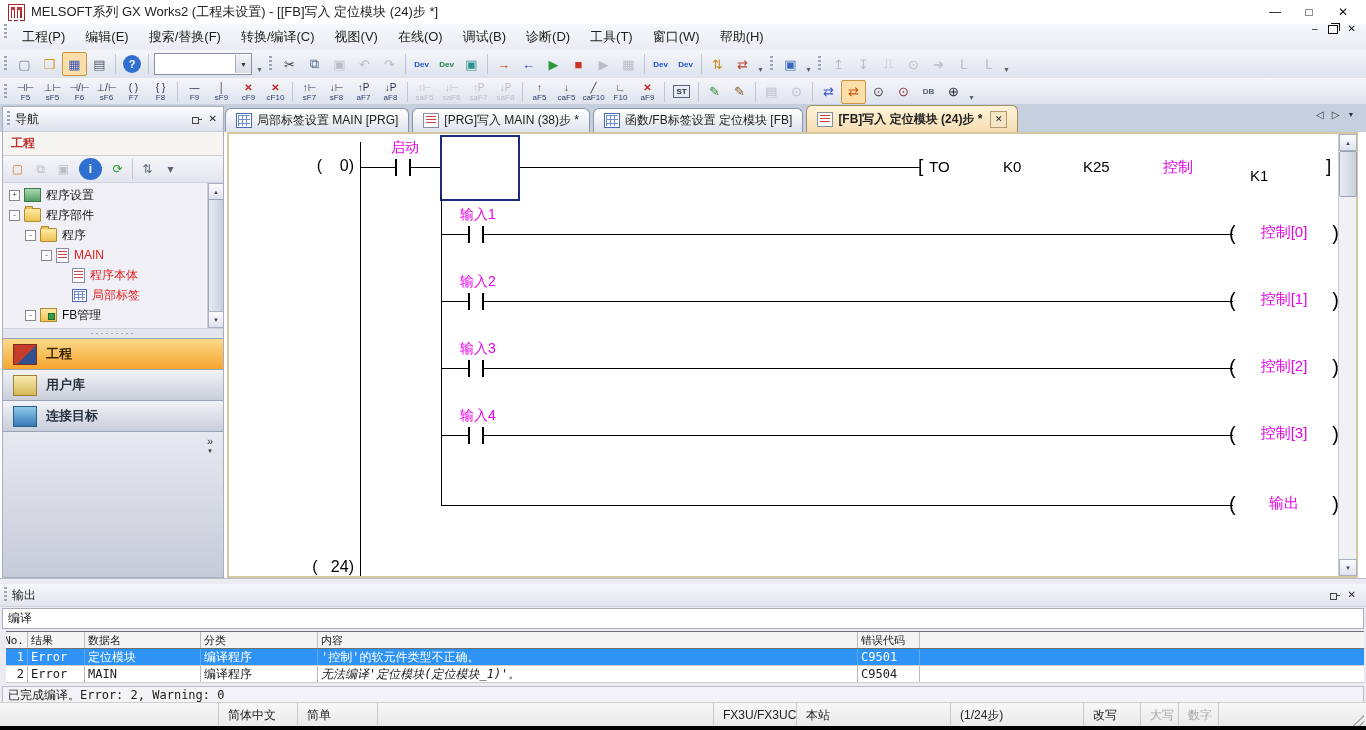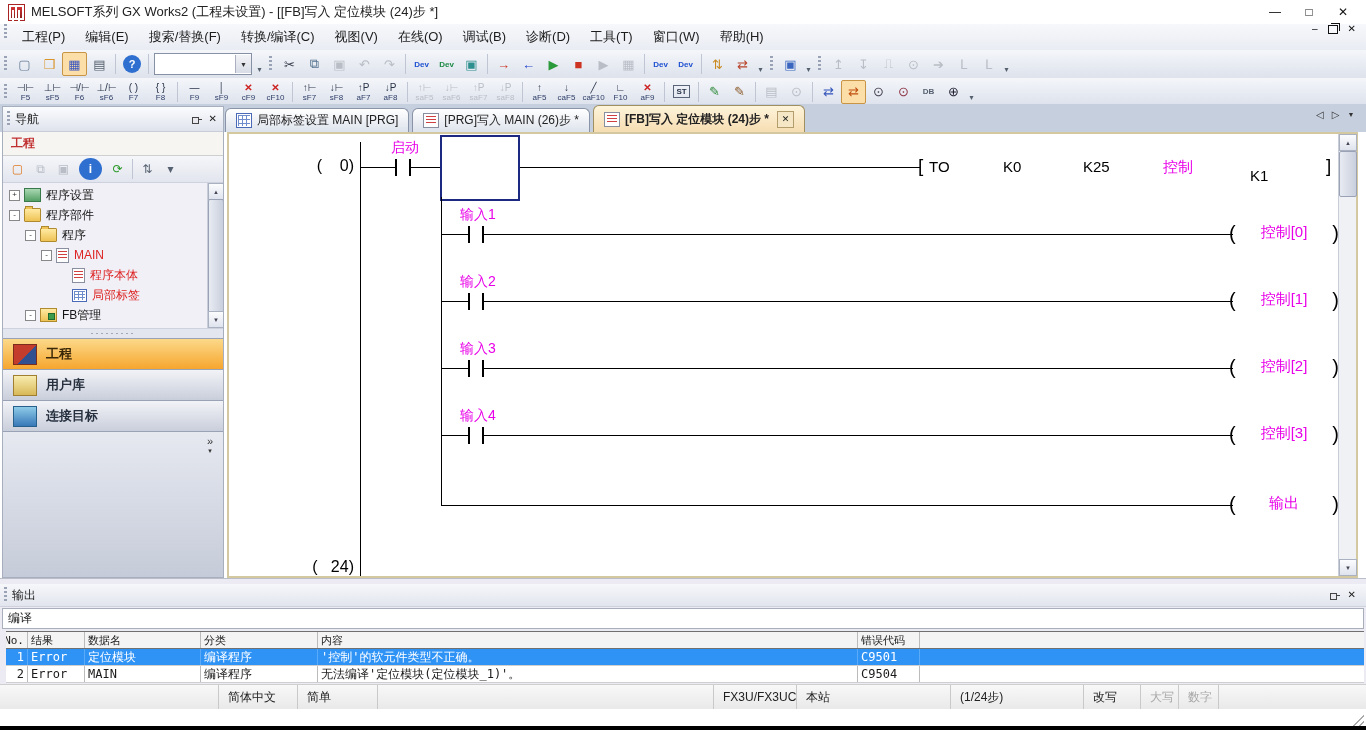--- a/index.html
+++ b/index.html
@@ -133,21 +133,21 @@
   .orow{display:flex;height:16px;align-items:center;border-bottom:1px solid #cfcfcf;background:#fff;}
   .orow.header{height:16px;background:#f4f4f4;border-top:1px solid #707070;border-bottom:1px solid #707070;font-size:11px;}
   .orow.selected{background:#2f93f6;color:#fff;}
   .ocell{height:100%;display:flex;align-items:center;padding:0 3px;border-right:1px solid #bbb;box-sizing:border-box;overflow:hidden;white-space:nowrap;flex:none;}
   .orow.selected .ocell{border-right-color:#5aaaf8;}
   .ocell.num{justify-content:flex-end;}
   .ocell.fill{flex:1;border-right:none;}
   #out-summary{margin:3px 2px 0 2px;height:16px;background:#f4f3f8;border:1px solid #b9bec9;display:flex;align-items:center;padding-left:5px;font-family:"DejaVu Sans Mono",monospace;font-size:12px;}
 
   
-  #statusbar{left:0;top:684px;width:1366px;height:24px;background:linear-gradient(#f8f8f8,#e9e9ea);border-top:1px solid #cfcfcf;display:flex;align-items:stretch;}
+  #statusbar{left:0;top:702px;width:1366px;height:24px;background:linear-gradient(#f8f8f8,#e9e9ea);border-top:1px solid #cfcfcf;display:flex;align-items:stretch;}
   .sseg{border-left:1px solid #c9c9c9;display:flex;align-items:center;padding-left:9px;font-size:12px;color:#222;box-sizing:border-box;flex:none;}
   .sseg.disabled{color:#a8a8a8;}
   .sseg.spacer{border-left:none;flex:1;}
   #grip{position:absolute;right:2px;bottom:3px;width:12px;height:12px;background:
     linear-gradient(135deg,transparent 50%,#aaa 50%,#aaa 58%,transparent 58%,transparent 72%,#aaa 72%,#aaa 80%,transparent 80%);}
   #blackbar{left:0;top:726px;width:1366px;height:4px;background:#000;}
 </style>
 </head>
 <body>
 
@@ -353,21 +353,25 @@
   </div>
 
 <div class="abs" id="tabzone-bg"></div>
 <div class="abs" id="tabbar">
     <div class="tab">
       <span class="tabico table"></span>
       <span class="tablabel">局部标签设置 MAIN [PRG]</span>
     </div>
     <div class="tab">
       <span class="tabico ladder"></span>
-      <span class="tablabel">[PRG]写入 MAIN (26)步 *</span>
+      <span class="tablabel">[PRG]写入 MAIN (38)步 *</span>
+    </div>
+    <div class="tab">
+      <span class="tabico table"></span>
+      <span class="tablabel">函数/FB标签设置 定位模块 [FB]</span>
     </div>
     <div class="tab active">
       <span class="tabico ladder"></span>
       <span class="tablabel">[FB]写入 定位模块 (24)步 *</span>
       <span class="tabclose">✕</span>
     </div>
   </div>
 <div class="abs" id="tab-scroll">
   <span>◁</span>
   <span>▷</span>
@@ -561,21 +565,21 @@
         <div class="ocell" style="width: 117px;">编译程序</div>
         <div class="ocell" style="width: 540px;">'控制'的软元件类型不正确。</div>
         <div class="ocell" style="width: 62px;">C9501</div>
         <div class="ocell fill"></div>
       </div>
       <div class="orow">
         <div class="ocell num" style="width: 22px;">2</div>
         <div class="ocell" style="width: 57px;">Error</div>
         <div class="ocell" style="width: 116px;">MAIN</div>
         <div class="ocell" style="width: 117px;">编译程序</div>
-        <div class="ocell" style="width: 540px;">无法编译'定位模块(定位模块_1)'。</div>
+        <div class="ocell" style="width: 540px; font-style: italic;">无法编译'定位模块(定位模块_1)'。</div>
         <div class="ocell" style="width: 62px;">C9504</div>
         <div class="ocell fill"></div>
       </div>
     </div>
   <div id="out-summary">已完成编译。Error: 2, Warning: 0</div>
 </div>
 
 <div class="abs" id="statusbar">
     <div class="sseg spacer"></div>
     <div class="sseg" style="width: 79px;">简体中文</div>

